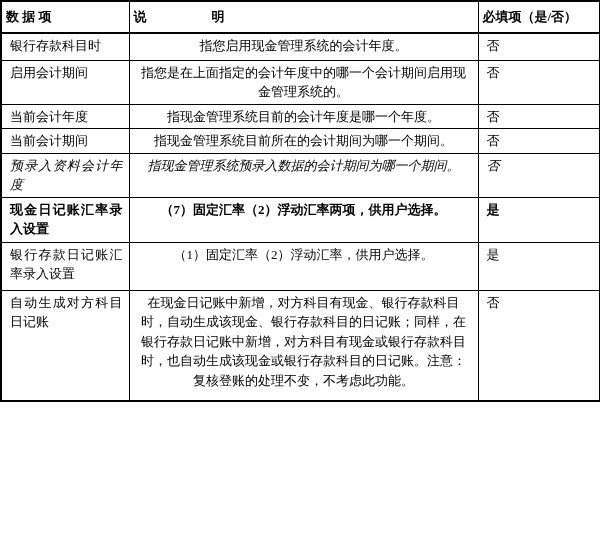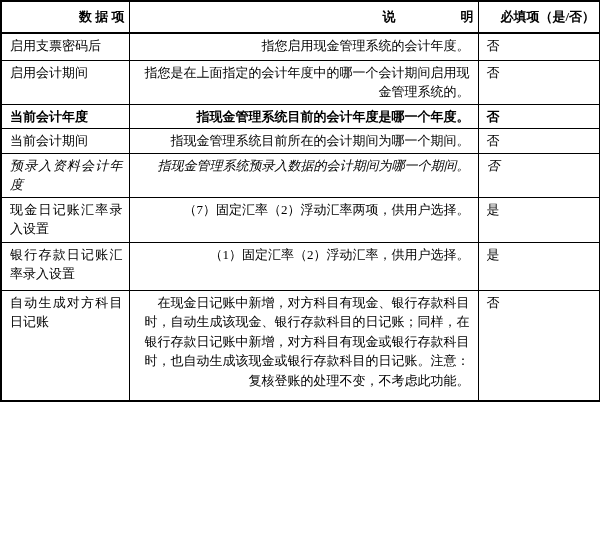--- a/index.html
+++ b/index.html
@@ -26,40 +26,40 @@
     font-family: "Liberation Serif", "DejaVu Serif", serif;
     font-size: 13px;
     line-height: 19.5px;
     color: #000000;
     padding: 2px 8px 2px 8px;
     overflow: hidden;
     word-break: break-all;
   }
   thead th {
     font-weight: bold;
-    text-align: right;
+    text-align: left;
     vertical-align: middle;
     border-bottom: 2px solid #000000;
     padding: 2px 4px;
     height: 26px;
     margin-top: 34px;
   }
   td.col-item {
     text-align: justify;
     padding-right: 6px;
   }
-  td.col-desc { text-align: right; }
+  td.col-desc { text-align: center; }
   td.col-req  { text-align: left; }
   thead tr          { height: 28px; }
   tbody tr:nth-child(1)  { height: 27px; }
   tbody tr:nth-child(2)  { height: 39px; }
-  tbody tr:nth-child(3)  { height: 23px; font-weight: bold; }
+  tbody tr:nth-child(3)  { height: 23px; }
   tbody tr:nth-child(4)  { height: 22px; }
   tbody tr:nth-child(5)  { height: 44px; font-style: italic; }
-  tbody tr:nth-child(6)  { height: 45px; }
+  tbody tr:nth-child(6)  { height: 45px; font-weight: bold; }
   tbody tr:nth-child(7)  { height: 48px; padding-left: 20px; }
   tbody tr:nth-child(8)  { height: 111px; }
   tbody tr:nth-child(9)  { height: 44px; }
   tbody tr:nth-child(10) { height: 109px; }
 </style>
 </head>
 <body>
 
 <table class="doc-table">
   <colgroup>
@@ -69,21 +69,21 @@
   </colgroup>
   <thead>
     <tr>
       <th>数 据 项</th>
       <th>说　　　　　明</th>
       <th>必填项（是/否）</th>
     </tr>
   </thead>
   <tbody>
     <tr>
-      <td class="col-item">启用支票密码后</td>
+      <td class="col-item">银行存款科目时</td>
       <td class="col-desc">指您启用现金管理系统的会计年度。</td>
       <td class="col-req">否</td>
     </tr>
     <tr>
       <td class="col-item">启用会计期间</td>
       <td class="col-desc">指您是在上面指定的会计年度中的哪一个会计期间启用现金管理系统的。</td>
       <td class="col-req">否</td>
     </tr>
     <tr>
       <td class="col-item">当前会计年度</td>

